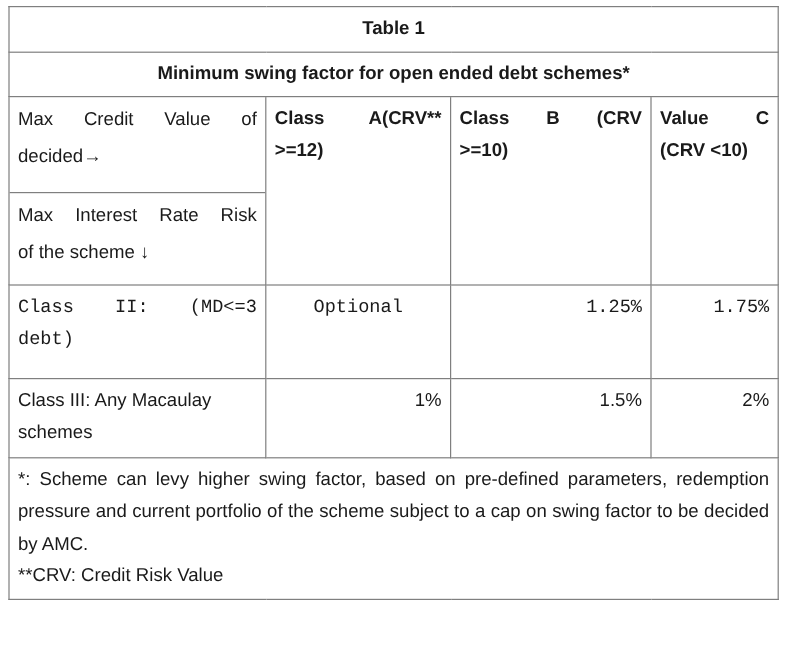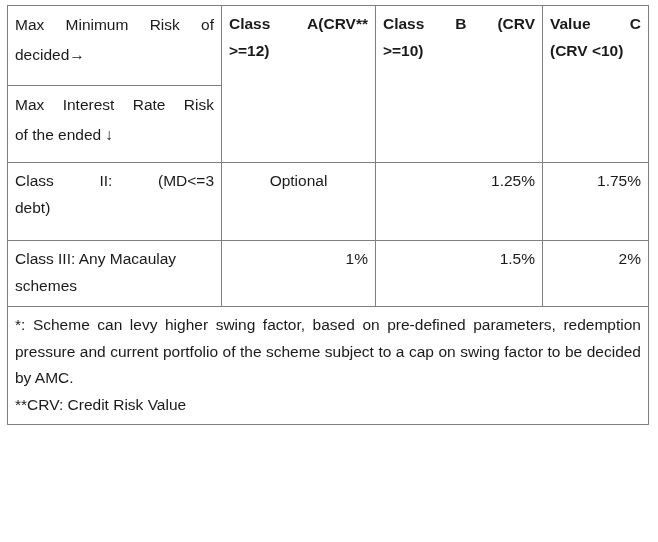--- a/index.html
+++ b/index.html
@@ -102,21 +102,21 @@
   .rowlabel.spread {
     text-align-last: justify;
   }
   .rowlabel.spread .tail { display: block; text-align-last: left; }
   .val-center { text-align: center; vertical-align: middle; }
   .val-right  { text-align: right;  vertical-align: middle; }
   .val-top-center { text-align: center; vertical-align: top; }
   .val-top-right { text-align: right; vertical-align: top; }
 
   .r1 td { height: 52px; }
-  .r2 td { height: 78px; }
+  .r2 td { height: 78px; font-family: Liberation Mono, monospace; }
   .r3 td { height: 66px; }
 
   .note-cell {
     text-align: justify;
     text-align-last: left;
     line-height: 1.78;
     font-size: 15px;
     padding-top: 5px;
     padding-bottom: 7px;
   }
@@ -134,31 +134,37 @@
 
   <table class="tbl">
     <colgroup>
       <col style="width:214px">
       <col style="width:154px">
       <col style="width:167px">
       <col style="width:106px">
     </colgroup>
     <tbody>
 
-
+      <tr>
+        <td class="c-title" colspan="4">Table 1</td>
+      </tr>
+
+      <tr>
+        <td class="c-sub" colspan="4">Minimum swing factor for open ended debt schemes*</td>
+      </tr>
 
       <tr>
         <td class="corner-cell">
           <div class="corner-top">
-            <span class="just-line" style="display:block;text-align:justify;text-align-last:justify;">Max Minimum Risk of</span>
+            <span class="just-line" style="display:block;text-align:justify;text-align-last:justify;">Max Credit Value of</span>
             <span style="display:block;text-align-last:left;">decided→</span>
           </div>
           <div class="corner-bot">
             <span class="just-line">Max Interest Rate Risk</span>
-            <span style="display:block;text-align-last:left;">of the ended ↓</span>
+            <span style="display:block;text-align-last:left;">of the scheme ↓</span>
           </div>
         </td>
 
         <td class="colhead">
           <span style="display:block;text-align:justify;text-align-last:justify;">Class A(CRV**</span>
           <span class="line2">&gt;=12)</span>
         </td>
 
         <td class="colhead">
           <span style="display:block;text-align:justify;text-align-last:justify;">Class B (CRV</span>

